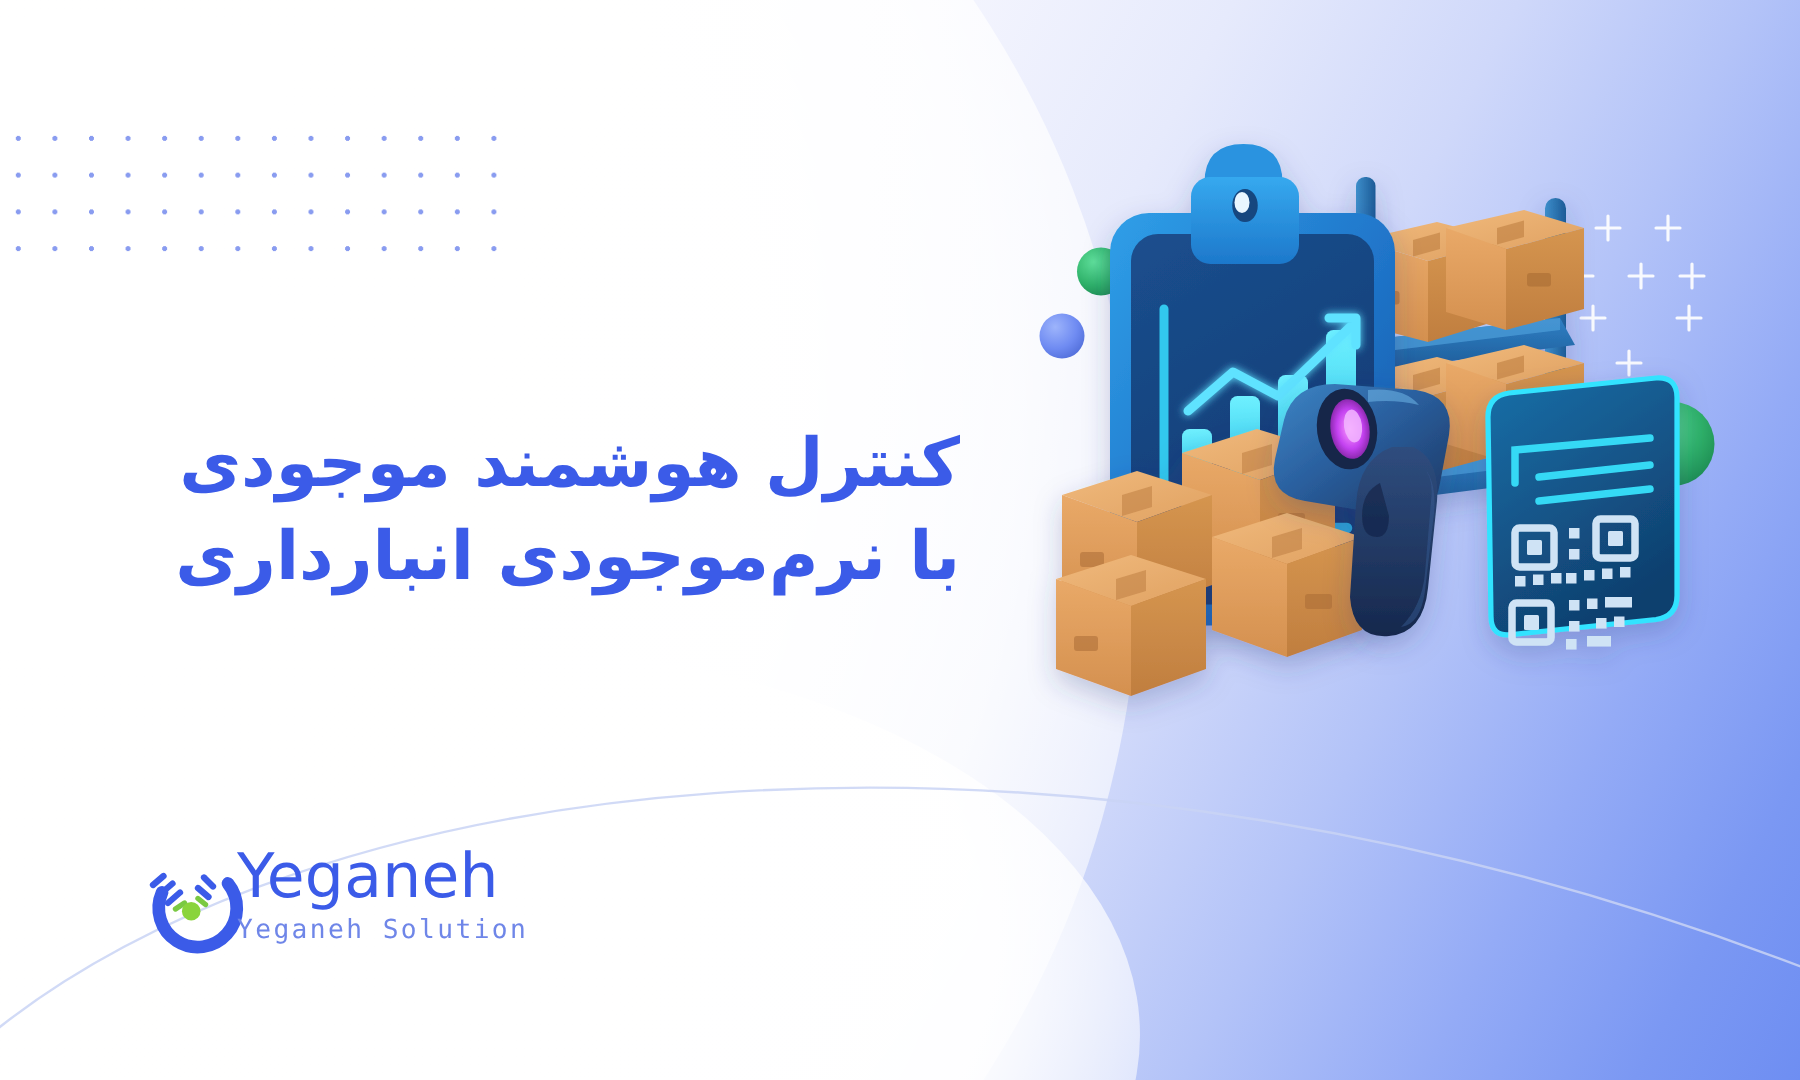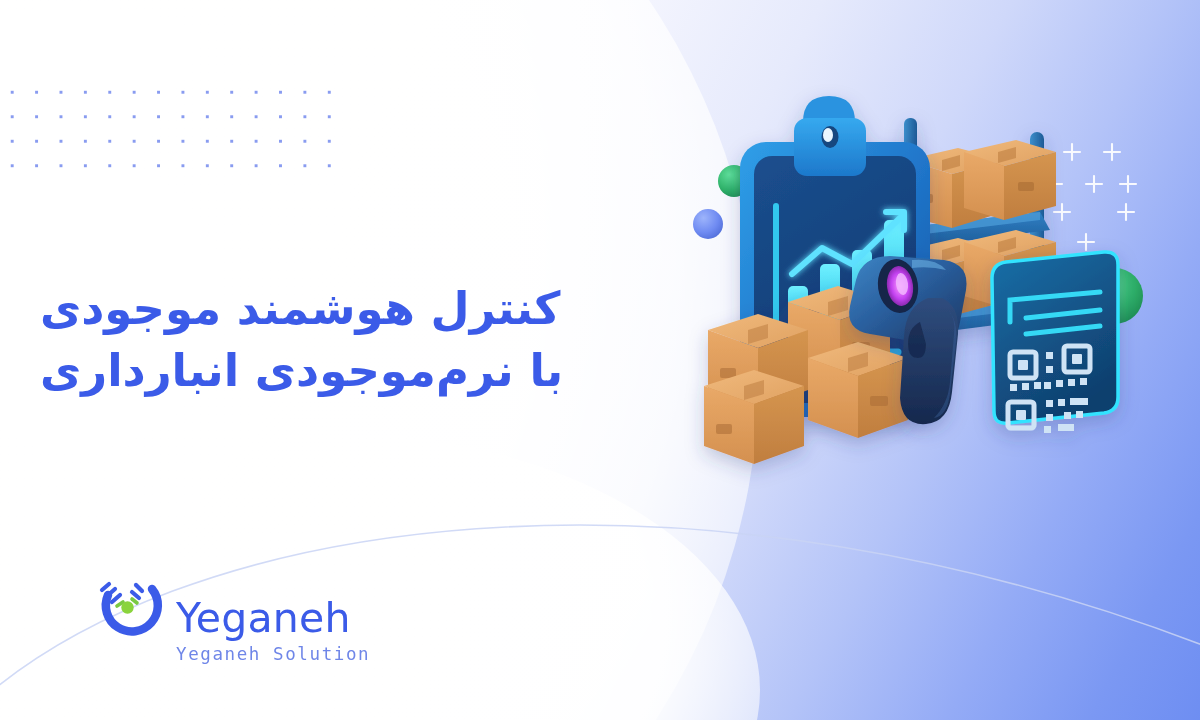--- a/index.html
+++ b/index.html
@@ -50,34 +50,34 @@
     background-position:0px 4px;
     opacity:.92;
   }
   
   .linefan { position:absolute; left:612px; top:36px; width:520px; height:480px; }
   
   .illus { position:absolute; left:612px; top:60px; width:560px; height:470px; }
   
   .headline {
     position:absolute; right:560px; top:278px; width:600px;
-    text-align:left; direction:rtl;
+    text-align:right; direction:rtl;
     color:#3B5BE8;
     font-weight:bold;
     font-size:45px;
     line-height:1.38;
     letter-spacing:-0.2px;
     white-space:nowrap;
   }
   .headline .l1{ display:block; }
   .headline .l2{ display:block; }
   
   .logo-block { position:absolute; left:94px; top:565px; width:260px; height:92px; }
   .logo-mark { position:absolute; left:0px; top:4px; width:74px; height:74px; }
-  .logo-text { position:absolute; left:82px; top:-2px; width:270px;margin-top:34px; }
+  .logo-text { position:absolute; left:64px; top:-2px; width:270px; }
   .logo-name {
     font-family:"DejaVu Sans", sans-serif;
     font-size:41px; color:#3B5BE8; letter-spacing:0.2px; line-height:1.04;
     font-weight:400;
   }
   .logo-tag {
     font-family:"DejaVu Sans Mono", monospace;
     font-size:17.5px; color:#6f86e8; letter-spacing:1.6px; margin-top:4px;
   }
   .bottom-arc{ position:absolute; left:0; top:470px; width:1200px; height:250px; }

